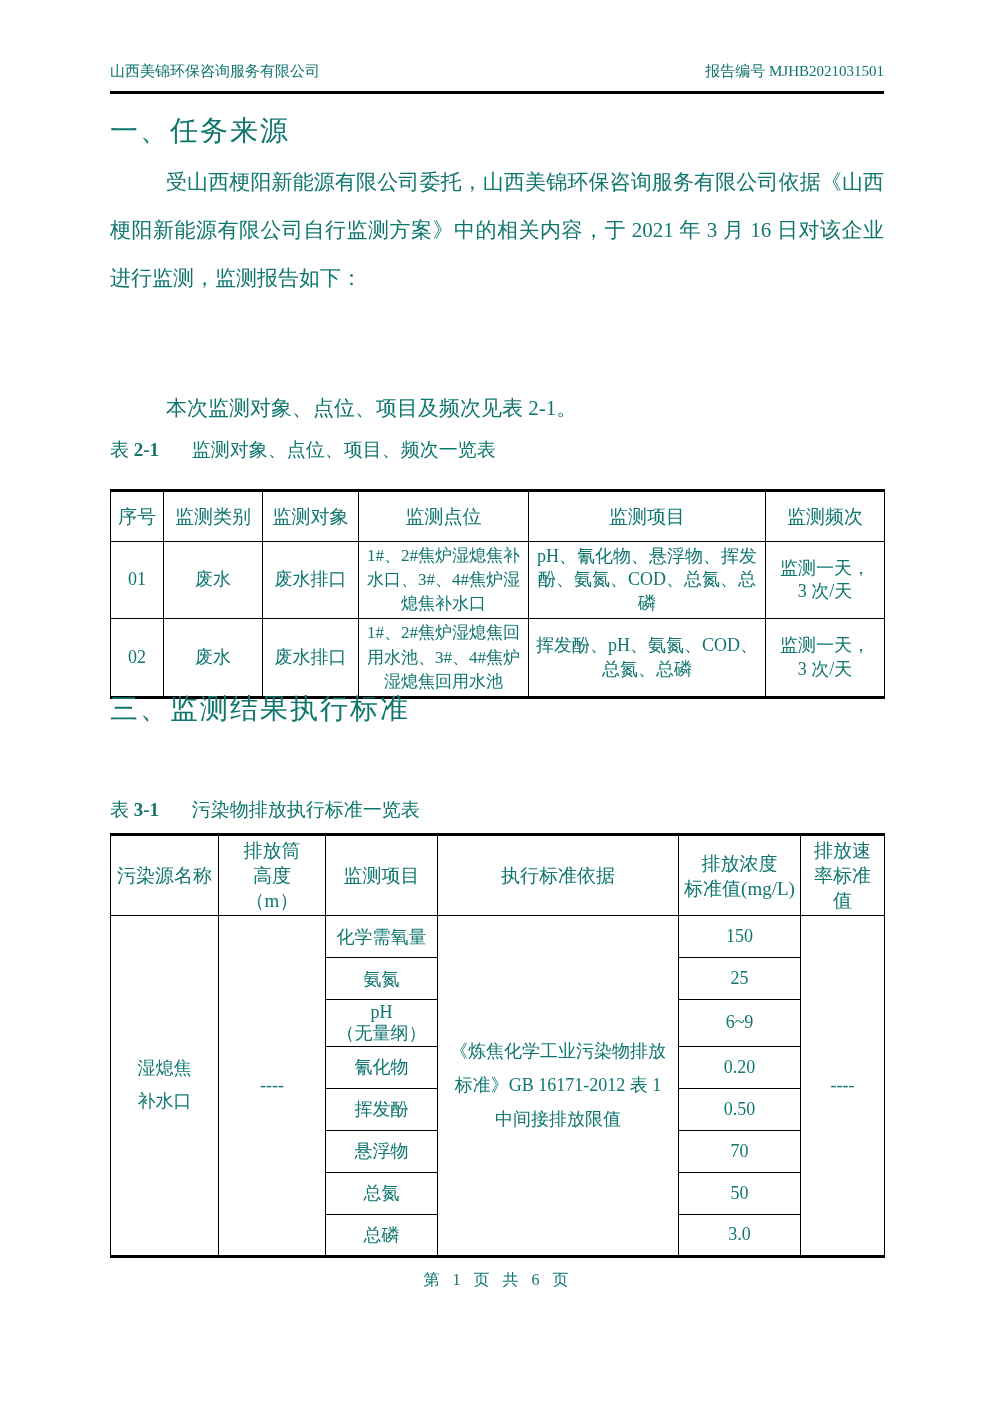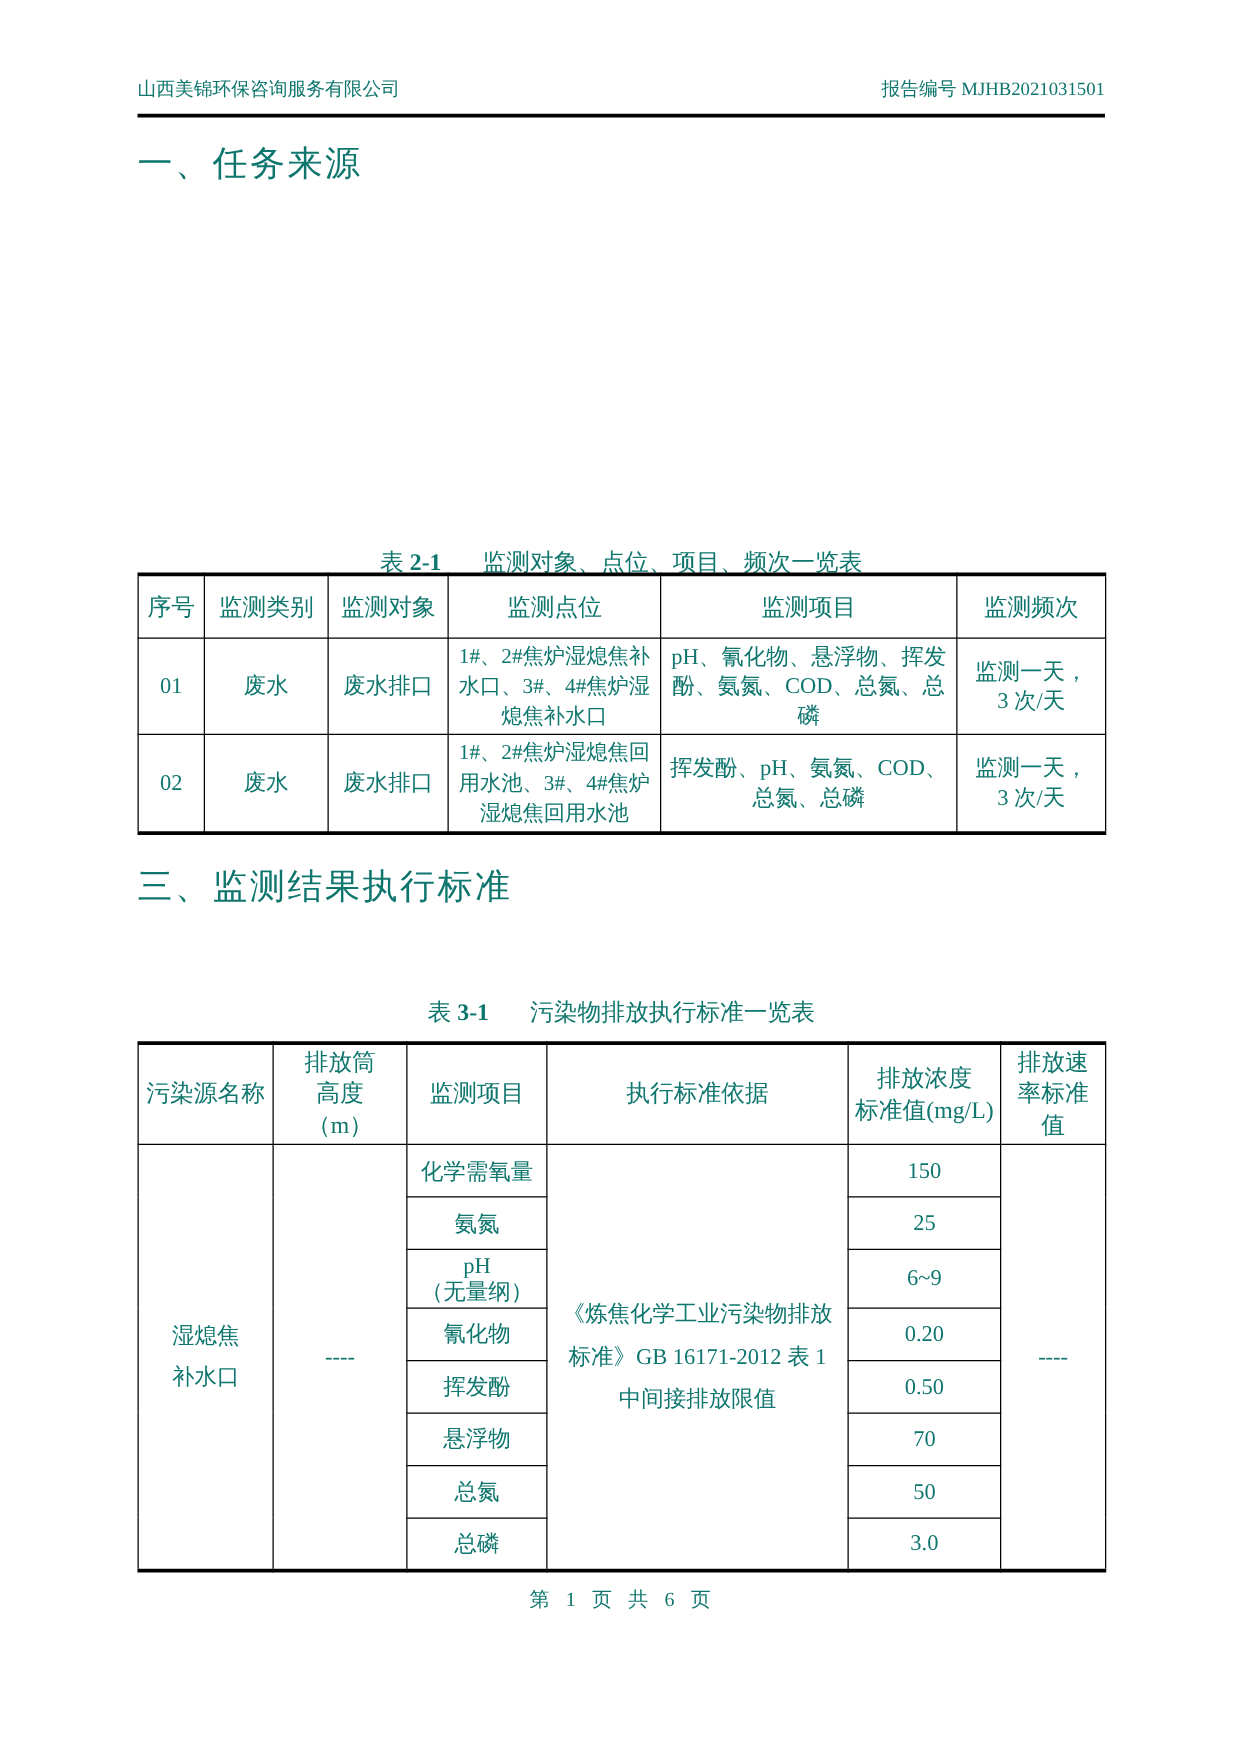--- a/index.html
+++ b/index.html
@@ -9,21 +9,21 @@
     background:#ffffff; color:#0f766e; overflow:hidden;
     font-family:"Liberation Serif","DejaVu Serif",serif;
   }
   .abs { position:absolute; left:110px; width:774px; }
   .hdr { top:62px; display:flex; justify-content:space-between; align-items:flex-end; font-size:15px; }
   .rule { top:91px; height:3px; background:#000; }
   .h-title { font-size:28px; font-weight:400; letter-spacing:2px; }
   .para { font-size:21px; line-height:48px; text-align:justify; }
   .indent { text-indent:56px; }
   .lead { font-size:21px; }
-  .caption { text-align:center; font-size:19px; }
+  .caption { font-size:19px; }
   .caption b { font-weight:bold; }
   .cap-text { margin-left:28px; }
 
   table { border-collapse:collapse; table-layout:fixed; width:774px;
           border-top:3px solid #000; border-bottom:3px solid #000; }
   th, td { border:1px solid #000; font-weight:400; text-align:center;
            vertical-align:middle; padding:2px 4px; white-space:pre-line; }
   .t21 th { font-size:19px; }
   .t21 td { font-size:18px; line-height:1.3; }
   .t21 td.small { font-size:17px; line-height:1.42; padding:2px 2px; }
@@ -46,28 +46,30 @@
 
 <div class="page">
 
   <div class="abs hdr">
     <span>山西美锦环保咨询服务有限公司</span>
     <span>报告编号 MJHB2021031501</span>
   </div>
   <div class="abs rule"></div>
 
   <div class="abs h-title" style="top:112px">一、任务来源</div>
+  <p class="abs para indent" style="top:158px">受山西梗阳新能源有限公司委托，山西美锦环保咨询服务有限公司依据《山西梗阳新能源有限公司自行监测方案》中的相关内容，于 2021 年 3 月 16 日对该企业进行监测，监测报告如下：</p>
 
+  <p class="abs lead indent" style="top:394px">本次监测对象、点位、项目及频次见表 2-1。</p>
   <div class="abs caption" style="top:437px">
     <span>表</span>
     <b>2-1</b>
     <span class="cap-text">监测对象、点位、项目、频次一览表</span>
   </div>
 
-  <table class="abs t21" style="top:458px">
+  <table class="abs t21" style="top:489px">
     <colgroup>
       <col style="width:53px">
         <col style="width:99px">
         <col style="width:96px">
       <col style="width:170px">
         <col style="width:237px">
         <col style="width:119px">
     </colgroup>
     <tbody>
         <tr class="hrow">

